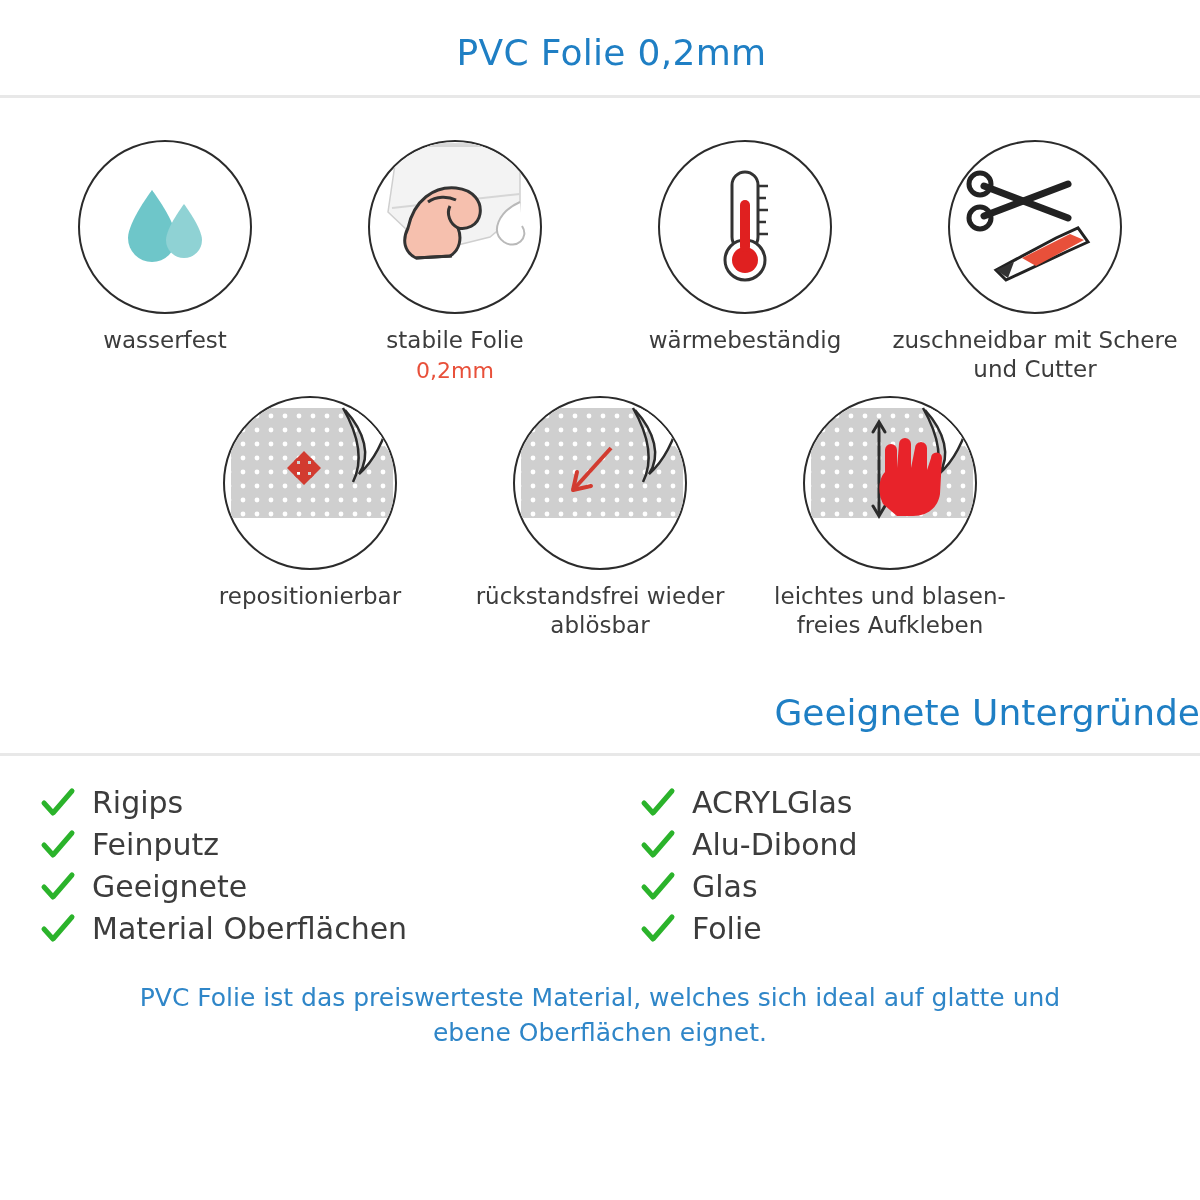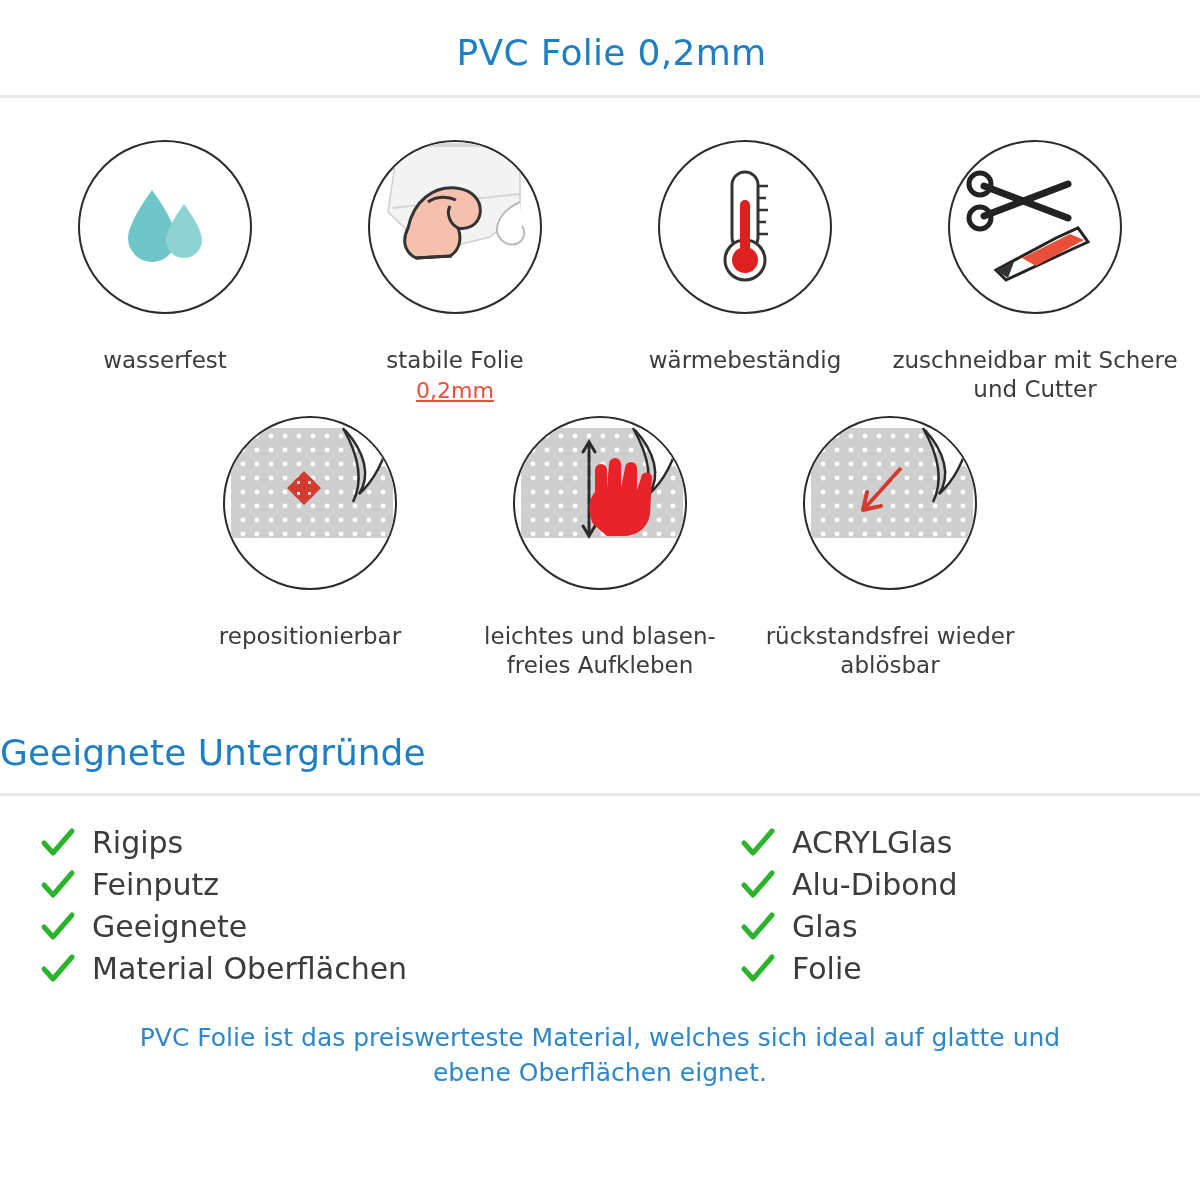--- a/index.html
+++ b/index.html
@@ -62,55 +62,54 @@
     height: 170px;
     border-radius: 50%;
     border: 2.5px solid #2b2b2b;
     position: relative;
     overflow: hidden;
     background: #ffffff;
   }
   .circle svg { display: block; }
 
   .caption {
-    margin-top: 32px;
+    margin-top: 12px;
     text-align: center;
     font-size: 23px;
     line-height: 1.28;
     color: #3c3c3c;
   }
   .caption .sub {
     display: block;
     color: #e8503a;
     font-size: 22px;
     margin-top: 2px;
-    text-decoration: underline;
   }
 
   
   .sub-title-block {
-    text-align: left;
+    text-align: right;
     margin-top: 52px;
   }
   .sub-title {
     font-size: 36px;
     color: #1f7fc4;
     font-weight: normal;
   }
   .divider2 {
     width: 100%;
     height: 3px;
     background: #e8e8e8;
     margin-top: 20px;
   }
 
   
   .lists {
     display: flex;
-    justify-content: space-between;
+    justify-content: flex-start;
     margin-top: 30px;
     padding-left: 40px;
   }
   .list-col {
     width: 520px;
   }
   .list-col.right { width: 460px; padding-left: 80px; }
   .list-item {
     display: flex;
     align-items: center;
@@ -251,20 +250,47 @@
 
             <g fill="#d23b30">
               <path d="M62 70 L72 60 L72 66 L86 66 L86 60 L96 70 L86 80 L86 74 L72 74 L72 80 Z"></path>
               <path d="M79 53 L69 63 L75 63 L75 77 L69 77 L79 87 L89 77 L83 77 L83 63 L89 63 Z"></path>
             </g>
           </svg>
         </span>
       </div>
       <div class="caption">
         <span>repositionierbar</span>
+      </div>
+    </div>
+
+    <div class="feature">
+      <div class="circle">
+        <span>
+          <svg width="170" height="170" viewBox="0 0 170 170">
+            <defs>
+              <pattern id="dots2" width="14" height="14" patternUnits="userSpaceOnUse">
+                <circle cx="4" cy="4" r="2.4" fill="#ffffff"></circle>
+              </pattern>
+            </defs>
+            <path d="M6 10 L168 10 L168 120 L6 120 Z" fill="#cfcfcf"></path>
+            <path d="M6 10 L168 10 L168 120 L6 120 Z" fill="url(#dots2)"></path>
+            <path d="M118 10 L168 10 L168 58 C150 36 140 22 118 10 Z" fill="#ffffff"></path>
+            <path d="M120 12 C140 34 146 58 134 76 C150 62 160 40 166 16" fill="#ffffff" stroke="#2b2b2b" stroke-width="2.5"></path>
+            <path d="M118 10 C134 38 138 64 128 84" fill="none" stroke="#2b2b2b" stroke-width="2.5"></path>
+
+            <g stroke="#d23b30" stroke-width="4" fill="none">
+              <line x1="96" y1="50" x2="58" y2="92"></line>
+              <path d="M58 92 L76 88 M58 92 L62 74" stroke-linecap="round"></path>
+            </g>
+          </svg>
+        </span>
+      </div>
+      <div class="caption">
+        <span>rückstandsfrei wieder ablösbar</span>
       </div>
     </div>
 
     <div class="feature">
       <div class="circle">
         <span>
           <svg width="170" height="170" viewBox="0 0 170 170">
             <defs>
               <pattern id="dots3" width="14" height="14" patternUnits="userSpaceOnUse">
                 <circle cx="4" cy="4" r="2.4" fill="#ffffff"></circle>
@@ -283,47 +309,20 @@
             </g>
 
             <path d="M78 106 C72 94 74 80 80 74 L80 52 a6 6 0 0 1 12 0 L92 70 L94 46 a6 6 0 0 1 12 0 L106 70 L110 50 a6 6 0 0 1 12 0 L122 72 L126 60 a5.5 5.5 0 0 1 11 0 L135 96 C133 110 122 118 108 118 L92 118 Z" fill="#e8232a"></path>
           </svg>
         </span>
       </div>
       <div class="caption">
         <span>leichtes und blasen- freies Aufkleben</span>
       </div>
     </div>
-
-    <div class="feature">
-      <div class="circle">
-        <span>
-          <svg width="170" height="170" viewBox="0 0 170 170">
-            <defs>
-              <pattern id="dots2" width="14" height="14" patternUnits="userSpaceOnUse">
-                <circle cx="4" cy="4" r="2.4" fill="#ffffff"></circle>
-              </pattern>
-            </defs>
-            <path d="M6 10 L168 10 L168 120 L6 120 Z" fill="#cfcfcf"></path>
-            <path d="M6 10 L168 10 L168 120 L6 120 Z" fill="url(#dots2)"></path>
-            <path d="M118 10 L168 10 L168 58 C150 36 140 22 118 10 Z" fill="#ffffff"></path>
-            <path d="M120 12 C140 34 146 58 134 76 C150 62 160 40 166 16" fill="#ffffff" stroke="#2b2b2b" stroke-width="2.5"></path>
-            <path d="M118 10 C134 38 138 64 128 84" fill="none" stroke="#2b2b2b" stroke-width="2.5"></path>
-
-            <g stroke="#d23b30" stroke-width="4" fill="none">
-              <line x1="96" y1="50" x2="58" y2="92"></line>
-              <path d="M58 92 L76 88 M58 92 L62 74" stroke-linecap="round"></path>
-            </g>
-          </svg>
-        </span>
-      </div>
-      <div class="caption">
-        <span>rückstandsfrei wieder ablösbar</span>
-      </div>
-    </div>
   </div>
 
   <div class="sub-title-block">
     <div class="sub-title">Geeignete Untergründe</div>
   </div>
   <div class="divider2"></div>
 
   <div class="lists">
     <div class="list-col">
       <div class="list-item">

